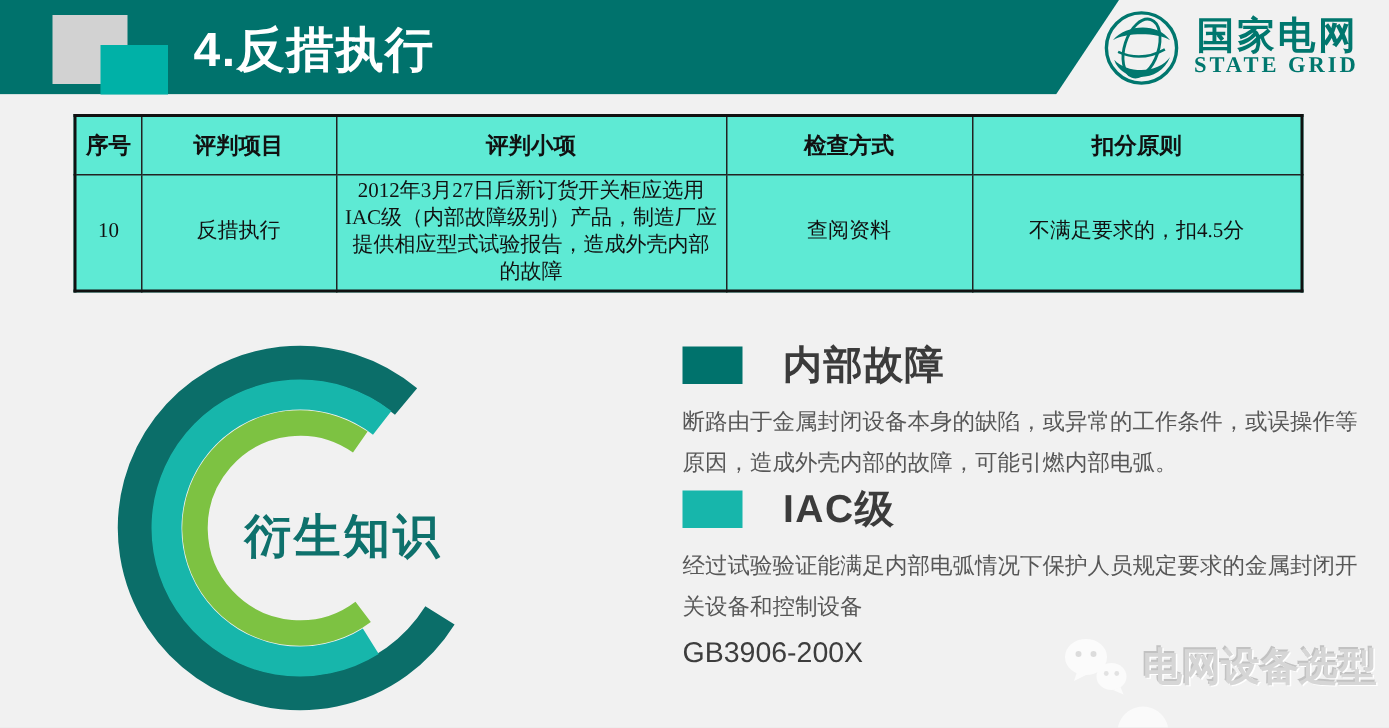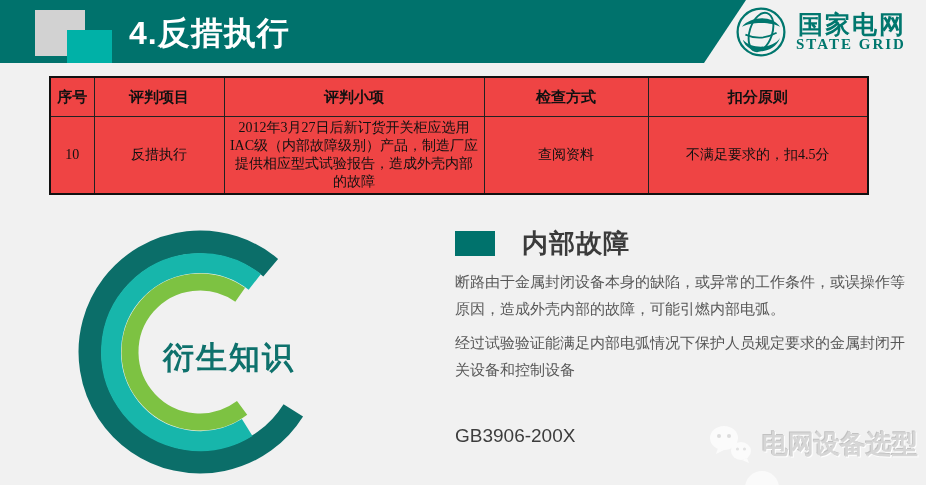--- a/index.html
+++ b/index.html
@@ -20,21 +20,21 @@
     position:absolute;left:129px;top:12px;
     font-size:32px;font-weight:bold;color:#FFFFFF;letter-spacing:1px;white-space:nowrap;
   }
   .logo{position:absolute;left:735px;top:6px;display:flex;align-items:center;gap:9px;}
   .logo-txt{display:flex;flex-direction:column;line-height:1.05;text-align:right;}
   .logo-cn{font-size:25px;font-weight:bold;color:#00776E;letter-spacing:2px;white-space:nowrap;}
   .logo-en{font-family:"Liberation Serif","DejaVu Serif",serif;font-size:15px;font-weight:bold;
            color:#00776E;letter-spacing:2px;white-space:nowrap;}
   
   .tbl-wrap{position:absolute;left:49px;top:76px;}
-  table.review{border-collapse:collapse;background:#ef4444;table-layout:fixed;width:818px;}
+  table.review{border-collapse:collapse;background:#5eead4;table-layout:fixed;width:818px;}
   table.review{border:2px solid #111;}
   table.review th,table.review td{border:1px solid #222;text-align:center;vertical-align:middle;padding:2px 5px;}
   table.review th{height:34px;font-size:15px;font-weight:bold;color:#111;
                   font-family:"Liberation Sans","DejaVu Sans",sans-serif;}
   table.review td{height:70px;font-size:14px;color:#111;line-height:18px;
                   font-family:"Liberation Serif","DejaVu Serif",serif;}
   col.c1{width:44px;} col.c2{width:130px;} col.c3{width:260px;} col.c4{width:164px;} col.c5{width:220px;}
   
   .ring{position:absolute;left:75px;top:218px;}
   .badge-label{
@@ -124,20 +124,24 @@
 
   <div class="section sec1">
     <div class="sec-head">
       <div class="sec-square sq-c1"></div>
       <div class="sec-title">内部故障</div>
     </div>
     <div class="sec-body">断路由于金属封闭设备本身的缺陷，或异常的工作条件，或误操作等原因，造成外壳内部的故障，可能引燃内部电弧。</div>
   </div>
 
   <div class="section sec2">
+    <div class="sec-head">
+      <div class="sec-square sq-c2"></div>
+      <div class="sec-title">IAC级</div>
+    </div>
     <div class="sec-body">经过试验验证能满足内部电弧情况下保护人员规定要求的金属封闭开关设备和控制设备</div>
   </div>
 
   <div class="section sec3">
     <div class="sec-ref">GB3906-200X</div>
   </div>
 
   <div class="watermark">
     <svg width="46" height="40" viewBox="0 0 46 40">
       <ellipse cx="16" cy="14" rx="14" ry="12" fill="#FBFBFB"></ellipse>

